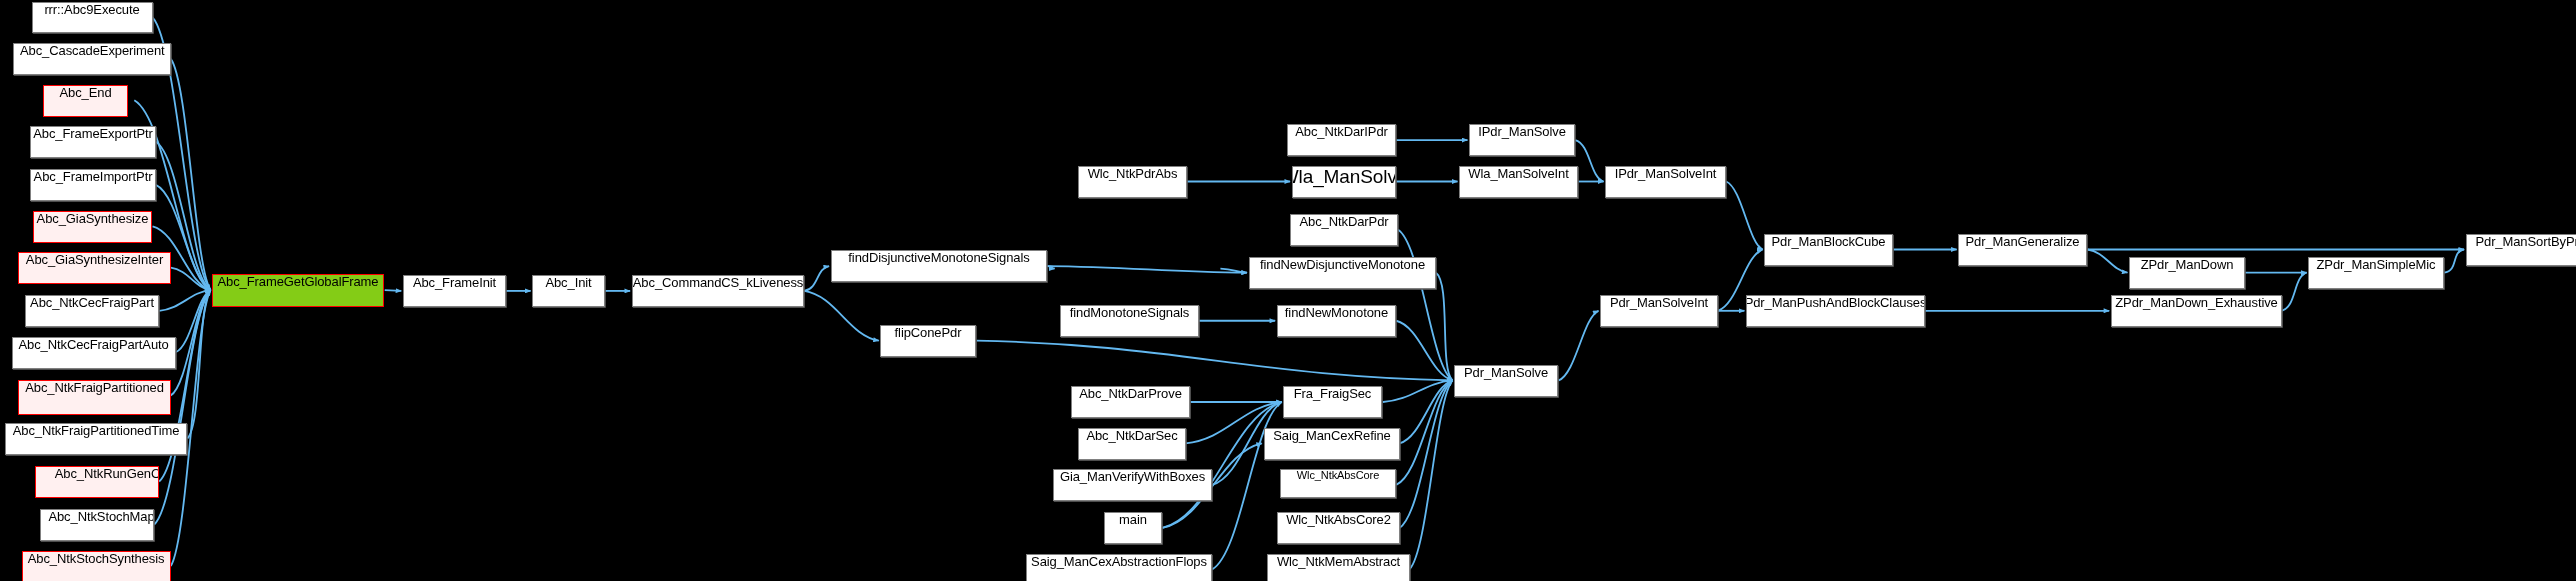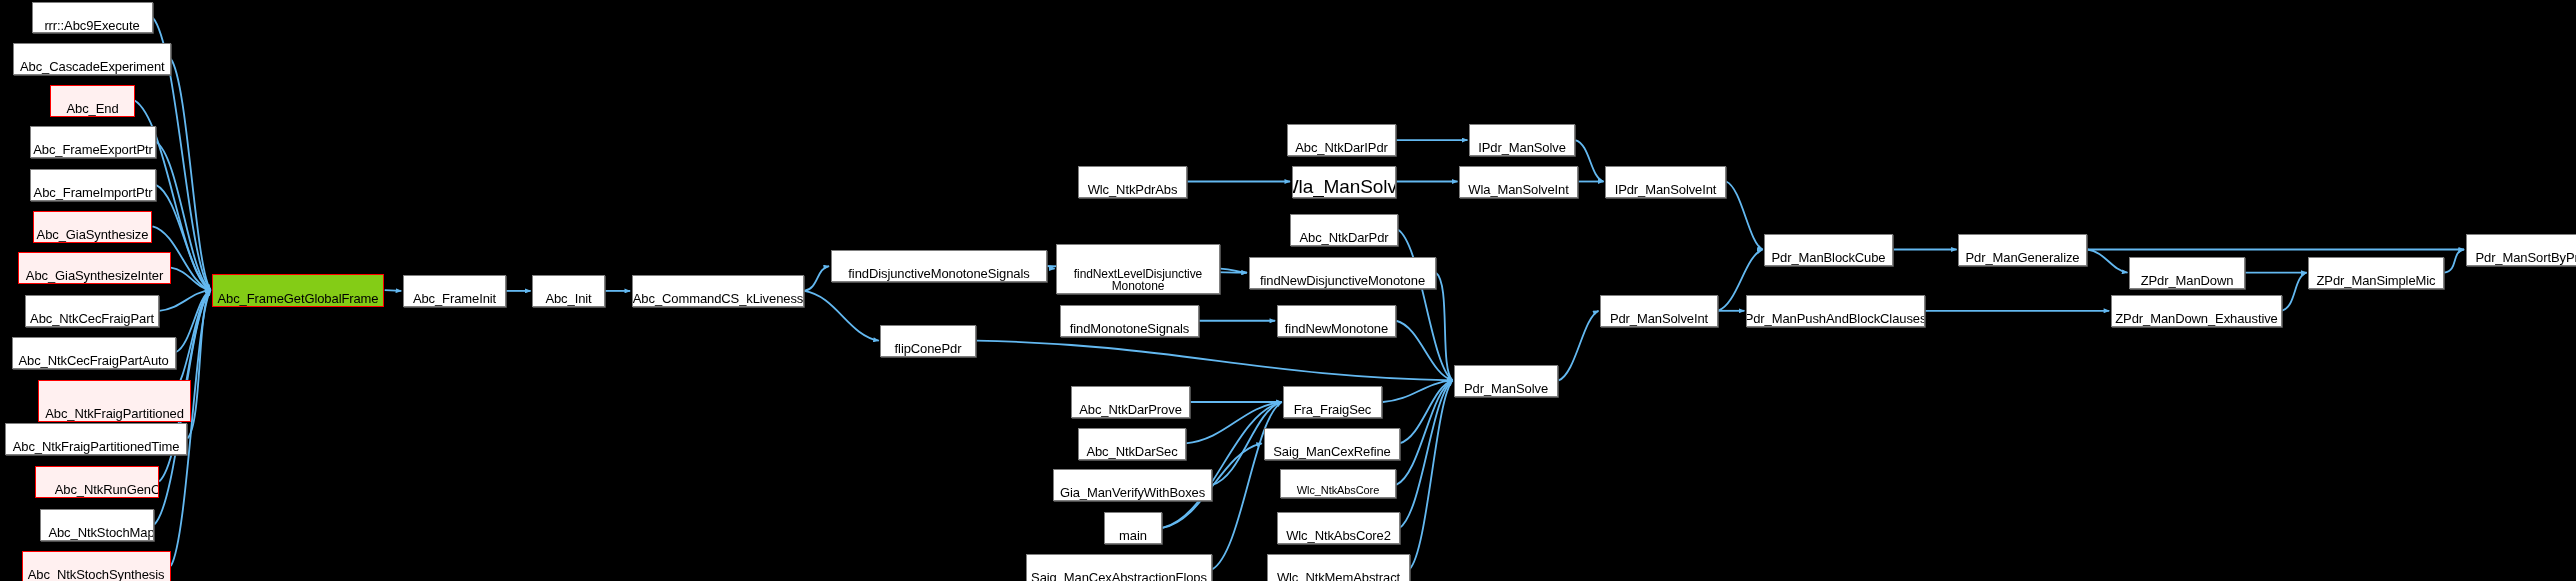--- a/index.html
+++ b/index.html
@@ -28,21 +28,21 @@
     position: absolute;
     left: 0;
     top: 0;
     width: 2576px;
     height: 581px;
   }
   .node {
     position: absolute;
     box-sizing: border-box;
     display: flex;
-    align-items: flex-end;
+    align-items: flex-start;
     justify-content: center;
     text-align: center;
     line-height: 1.05;
     color: #000000;
     font-size: 9.5px;
     letter-spacing: -0.1px;
     white-space: pre-line;
     overflow: hidden;
   }
   .node.plain {
@@ -124,40 +124,38 @@
       <path d="M1668,485 C1704.12,482.4 1717.88,461.6 1752,459" fill="none" stroke="#63b8f0" stroke-width="2.2" marker-end="url(#arrow)"></path>
       <path d="M1688,535 C1715.72,527.4 1726.28,466.6 1752,459" fill="none" stroke="#63b8f0" stroke-width="2.2" marker-end="url(#arrow)"></path>
       <path d="M1684,585 C1713.4,572.4 1724.6,471.6 1752,459" fill="none" stroke="#63b8f0" stroke-width="2.2" marker-end="url(#arrow)"></path>
       <path d="M1688,637 C1715.72,619.2 1726.28,476.8 1752,459" fill="none" stroke="#63b8f0" stroke-width="2.2" marker-end="url(#arrow)"></path>
       <path d="M1700,687 C1722.68,664.2 1731.32,481.8 1752,459" fill="none" stroke="#63b8f0" stroke-width="2.2" marker-end="url(#arrow)"></path>
       <path d="M1402,637 C1453.24,626.8 1472.76,545.2 1522,535" fill="none" stroke="#63b8f0" stroke-width="2.2" marker-end="url(#arrow)"></path>
     </svg>
   <div id="node-layer">
       <div class="node plain" style="left: 31.5px; top: 1.7px; width: 121px; height: 31.5px; font-size: 13px;"><span class="node-label">rrr::Abc9Execute</span></div>
       <div class="node plain" style="left: 13.3px; top: 43px; width: 158px; height: 31.5px; font-size: 13px;"><span class="node-label">Abc_CascadeExperiment</span></div>
-      <div class="node highlight" style="left: 50px; top: 85px; width: 85px; height: 31.5px; font-size: 13px;"><span class="node-label">Abc_End</span></div>
+      <div class="node highlight" style="left: 43px; top: 85px; width: 85px; height: 31.5px; font-size: 13px;"><span class="node-label">Abc_End</span></div>
       <div class="node plain" style="left: 30px; top: 126px; width: 126px; height: 31.5px; font-size: 13px;"><span class="node-label">Abc_FrameExportPtr</span></div>
       <div class="node plain" style="left: 30px; top: 169px; width: 126px; height: 31.5px; font-size: 13px;"><span class="node-label">Abc_FrameImportPtr</span></div>
       <div class="node highlight" style="left: 33px; top: 211px; width: 119px; height: 31.5px; font-size: 13px;"><span class="node-label">Abc_GiaSynthesize</span></div>
       <div class="node highlight" style="left: 18px; top: 252px; width: 153px; height: 31.5px; font-size: 13px;"><span class="node-label">Abc_GiaSynthesizeInter</span></div>
       <div class="node plain" style="left: 25px; top: 295px; width: 134px; height: 31.5px; font-size: 13px;"><span class="node-label">Abc_NtkCecFraigPart</span></div>
       <div class="node plain" style="left: 11.6px; top: 337px; width: 164px; height: 31.5px; font-size: 13px;"><span class="node-label">Abc_NtkCecFraigPartAuto</span></div>
-      <div class="node highlight" style="left: 18px; top: 380px; width: 153px; height: 42px; font-size: 13px; margin-left: 20px;"><span class="node-label">Abc_NtkFraigPartitioned</span></div>
+      <div class="node highlight" style="left: 18px; top: 380px; width: 153px; height: 35px; font-size: 13px;"><span class="node-label">Abc_NtkFraigPartitioned</span></div>
       <div class="node plain" style="left: 5px; top: 423px; width: 182px; height: 31.5px; font-size: 13px;"><span class="node-label">Abc_NtkFraigPartitionedTime</span></div>
       <div class="node highlight" style="left: 35px; top: 466px; width: 124px; height: 31.5px; font-size: 13px; padding-left: 36px;"><span class="node-label">Abc_NtkRunGenOne</span></div>
       <div class="node plain" style="left: 40px; top: 509px; width: 114px; height: 31.5px; font-size: 13px; padding-left: 9px;"><span class="node-label">Abc_NtkStochMap</span></div>
       <div class="node highlight" style="left: 21.6px; top: 551px; width: 149px; height: 31.5px; font-size: 13px;"><span class="node-label">Abc_NtkStochSynthesis</span></div>
       <div class="node current" style="left: 212px; top: 274px; width: 172px; height: 33px; font-size: 13px;"><span class="node-label">Abc_FrameGetGlobalFrame</span></div>
       <div class="node plain" style="left: 403px; top: 275px; width: 103px; height: 31.5px; font-size: 13px;"><span class="node-label">Abc_FrameInit</span></div>
       <div class="node plain" style="left: 532px; top: 275px; width: 73px; height: 31.5px; font-size: 13px;"><span class="node-label">Abc_Init</span></div>
       <div class="node plain" style="left: 632px; top: 275px; width: 172px; height: 31.5px; font-size: 13px;"><span class="node-label">Abc_CommandCS_kLiveness</span></div>
       <div class="node plain" style="left: 831px; top: 250px; width: 216px; height: 31.5px; font-size: 13px;"><span class="node-label">findDisjunctiveMonotoneSignals</span></div>
       <div class="node plain" style="left: 880px; top: 325px; width: 96px; height: 31.5px; font-size: 13px;"><span class="node-label">flipConePdr</span></div>
-      <div class="node plain" style="left: 1056px; top: 244px; width: 164px; height: 50px; font-size: 12px;"><span class="node-label">findNextLevelDisjunctive
-Monotone</span></div>
       <div class="node plain" style="left: 1060px; top: 305px; width: 139px; height: 31.5px; font-size: 13px;"><span class="node-label">findMonotoneSignals</span></div>
       <div class="node plain" style="left: 1249px; top: 257px; width: 187px; height: 31.5px; font-size: 13px;"><span class="node-label">findNewDisjunctiveMonotone</span></div>
       <div class="node plain" style="left: 1277px; top: 305px; width: 119px; height: 31.5px; font-size: 13px;"><span class="node-label">findNewMonotone</span></div>
       <div class="node plain" style="left: 1078px; top: 166px; width: 109px; height: 31.5px; font-size: 13px;"><span class="node-label">Wlc_NtkPdrAbs</span></div>
       <div class="node plain" style="left: 1287px; top: 124px; width: 109px; height: 31.5px; font-size: 13px;"><span class="node-label">Abc_NtkDarIPdr</span></div>
       <div class="node plain" style="left: 1292px; top: 166px; width: 104px; height: 31.5px; font-size: 19px;"><span class="node-label">Wla_ManSolve</span></div>
       <div class="node plain" style="left: 1290px; top: 214px; width: 108px; height: 31.5px; font-size: 13px;"><span class="node-label">Abc_NtkDarPdr</span></div>
       <div class="node plain" style="left: 1469px; top: 124px; width: 106px; height: 31.5px; font-size: 13px;"><span class="node-label">IPdr_ManSolve</span></div>
       <div class="node plain" style="left: 1459px; top: 166px; width: 119px; height: 31.5px; font-size: 13px;"><span class="node-label">Wla_ManSolveInt</span></div>
       <div class="node plain" style="left: 1605px; top: 166px; width: 121px; height: 31.5px; font-size: 13px;"><span class="node-label">IPdr_ManSolveInt</span></div>

